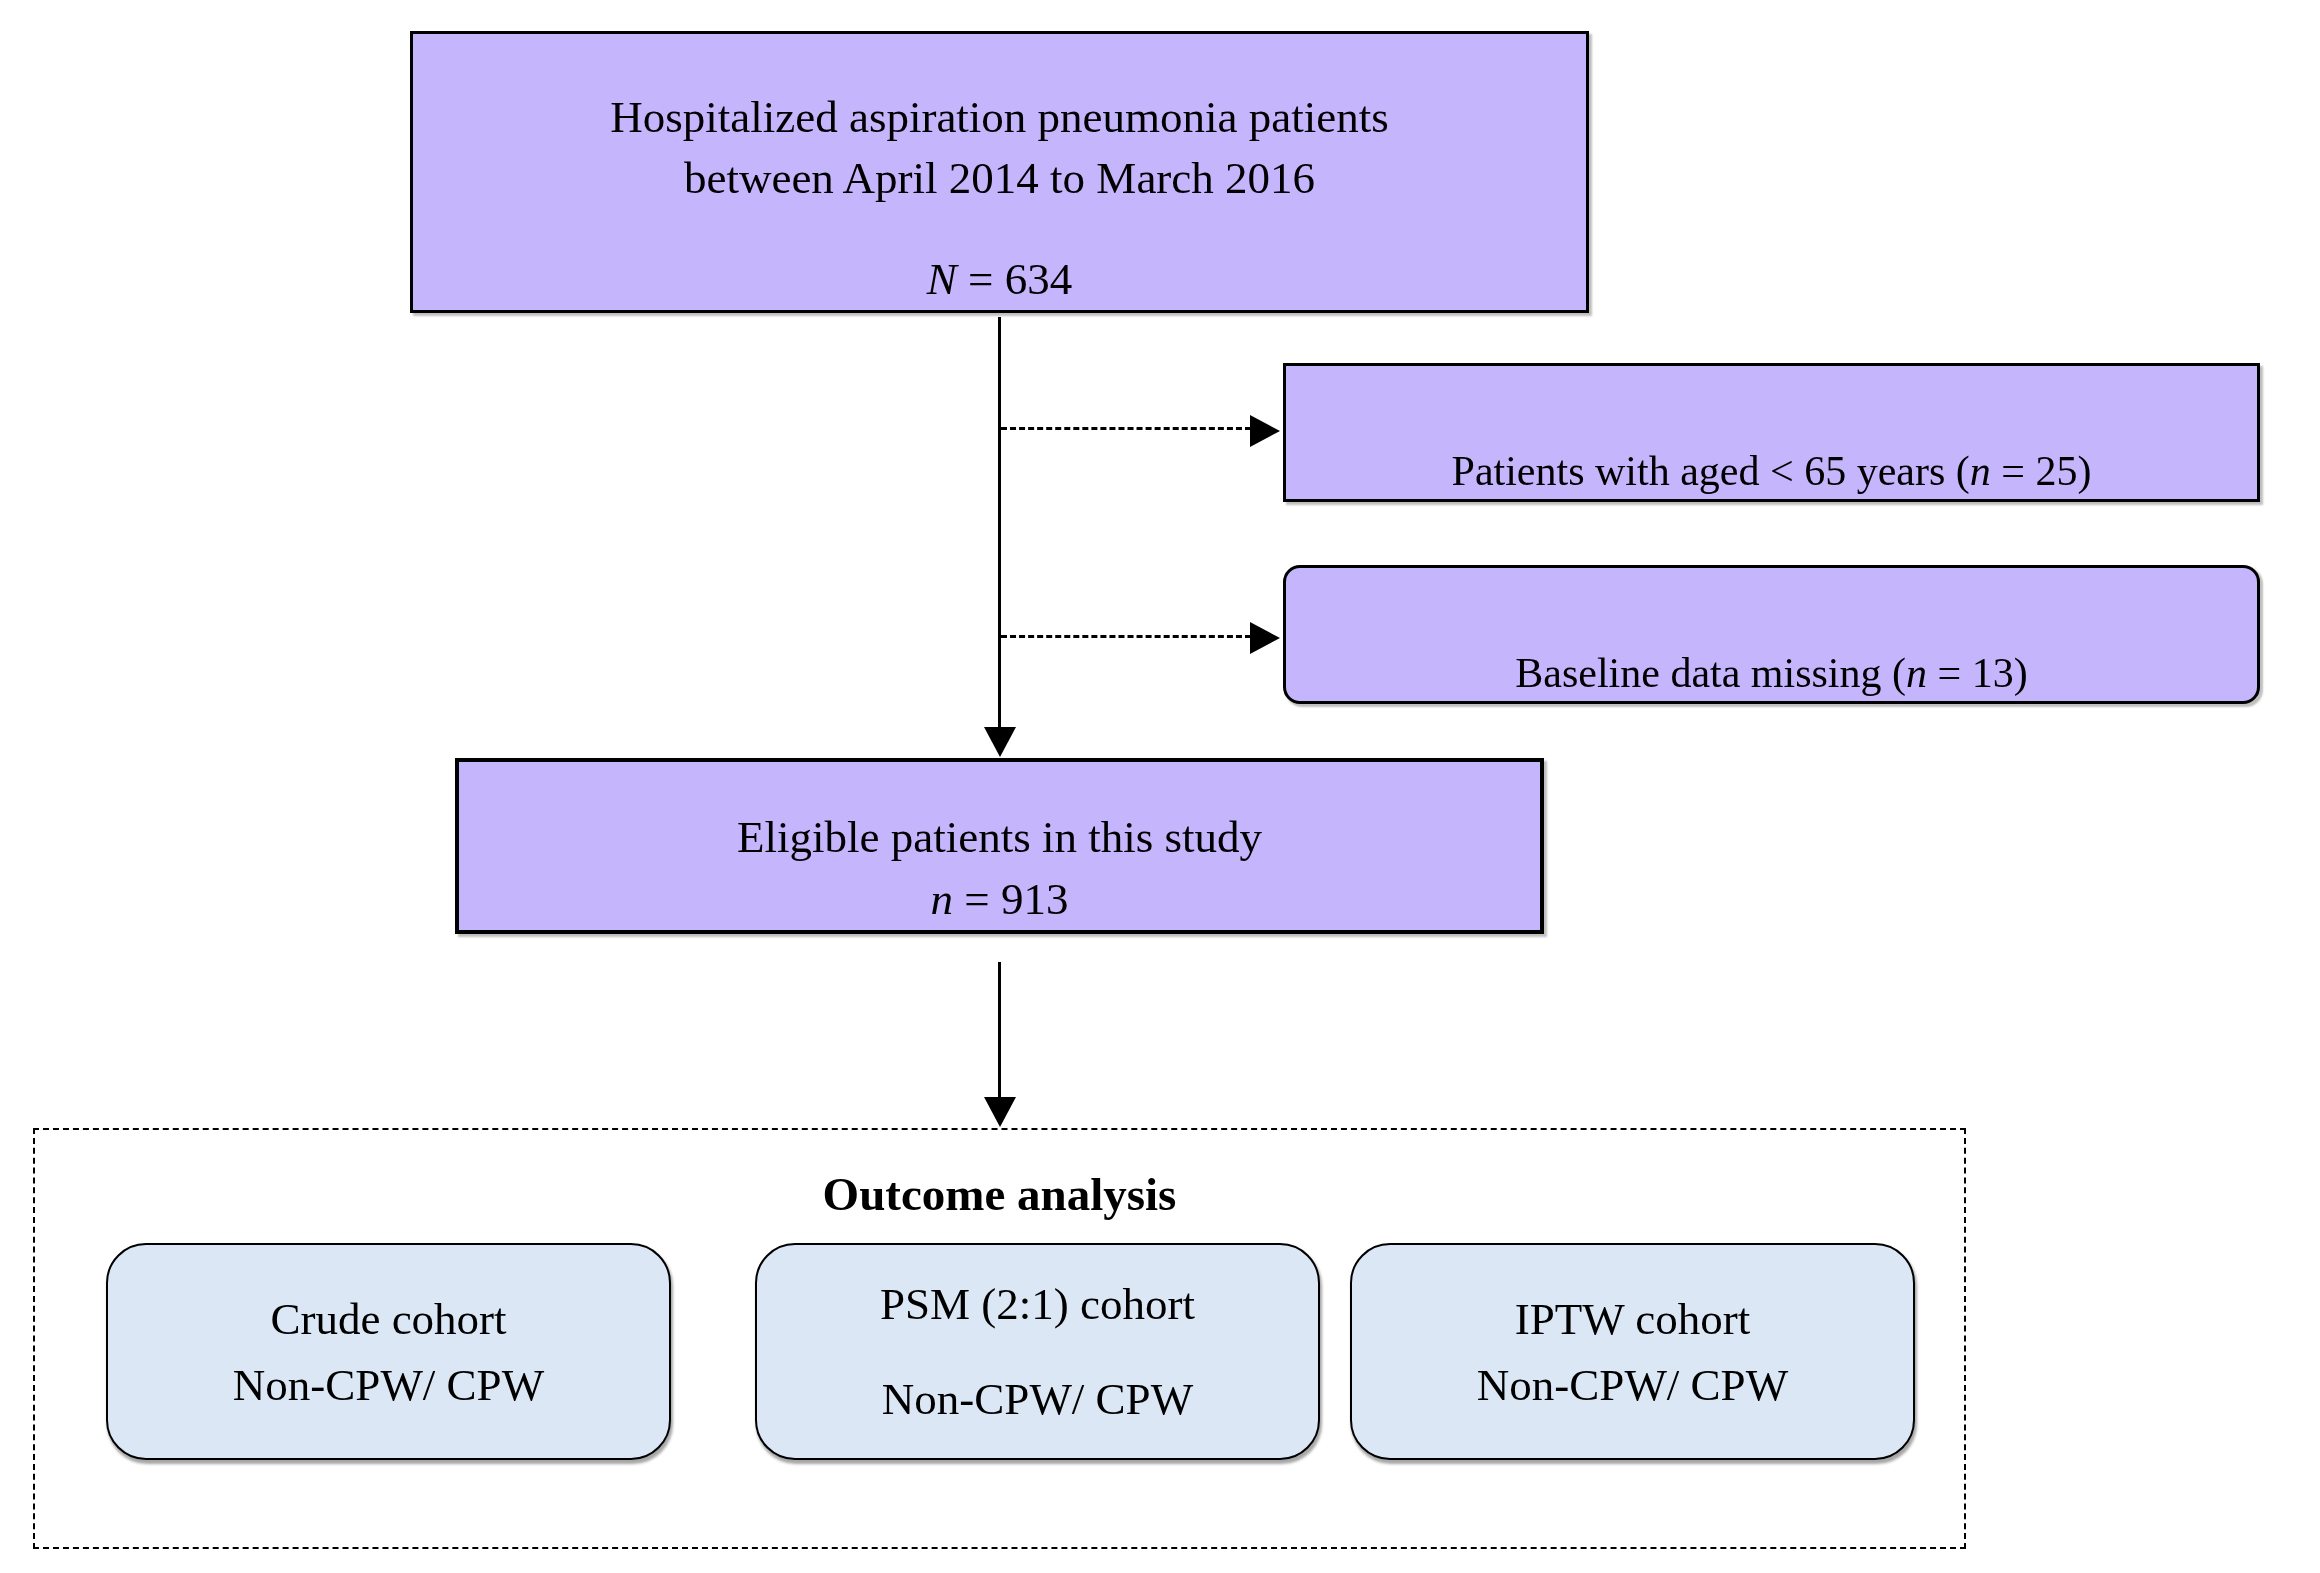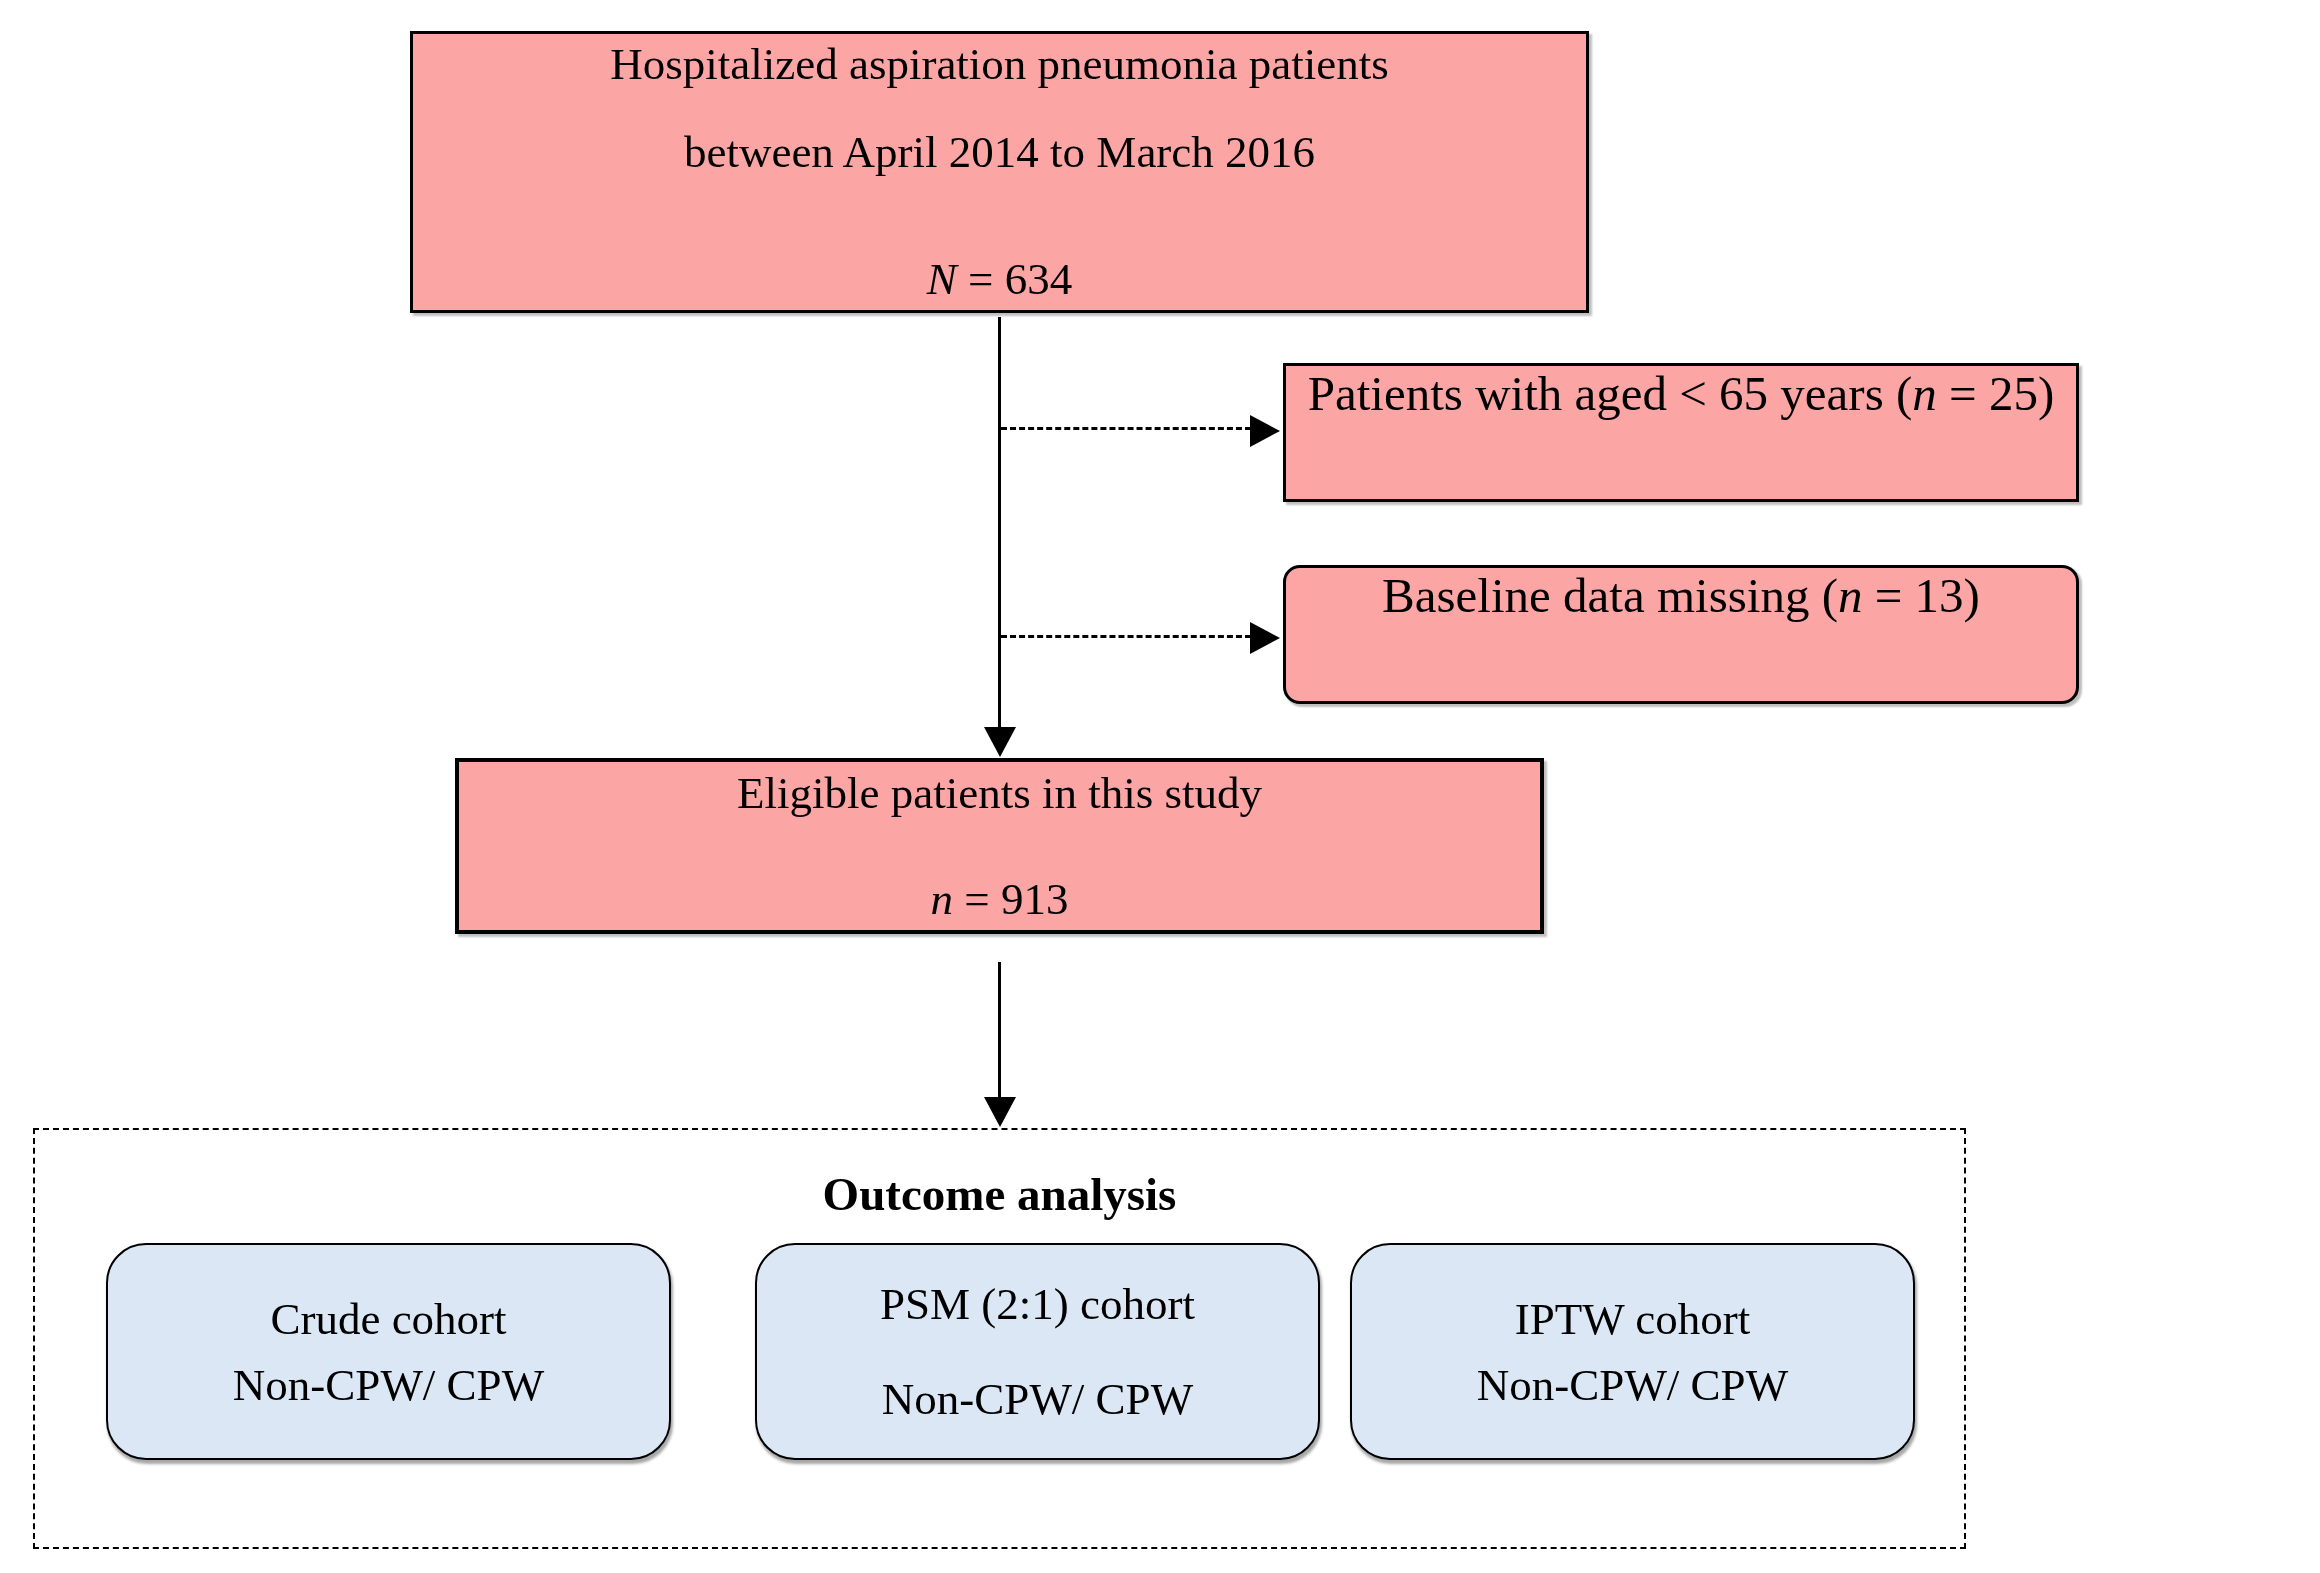--- a/index.html
+++ b/index.html
@@ -11,38 +11,38 @@
     position: relative;
     width: 2320px;
     height: 1573px;
     background: #ffffff;
     font-family: "Liberation Serif", "DejaVu Serif", serif;
     color: #000000;
     overflow: hidden;
   }
   .box {
     position: absolute;
-    background: #fca5a5;
+    background: #c4b5fd;
     border: 3.8px solid #000000;
     box-sizing: border-box;
     display: flex;
     flex-direction: column;
     align-items: center;
-    justify-content: space-between;
+    justify-content: flex-end;
     text-align: center;
     box-shadow: 2.8px 2.8px 1.9px rgba(0,0,0,0.25);
   }
   .top-box {
     left: 410px; top: 31px; width: 1179px; height: 282px;
     font-size: 45px; line-height: 61px;
   }
   .count-line { margin-top: 40px; }
   .excl-box {
-    left: 1283px; width: 796px; height: 139px;
-    font-size: 49px; line-height: 55px;
+    left: 1283px; width: 977px; height: 139px;
+    font-size: 42px; line-height: 55px;
   }
   .excl-1 { top: 363px; }
   .excl-2 { top: 565px; border-radius: 17px; }
   .eligible-box {
     left: 455px; top: 758px; width: 1089px; height: 176px;
     border-width: 4.7px;
     font-size: 45px; line-height: 62px;
   }
   .var { font-style: italic; }
 

